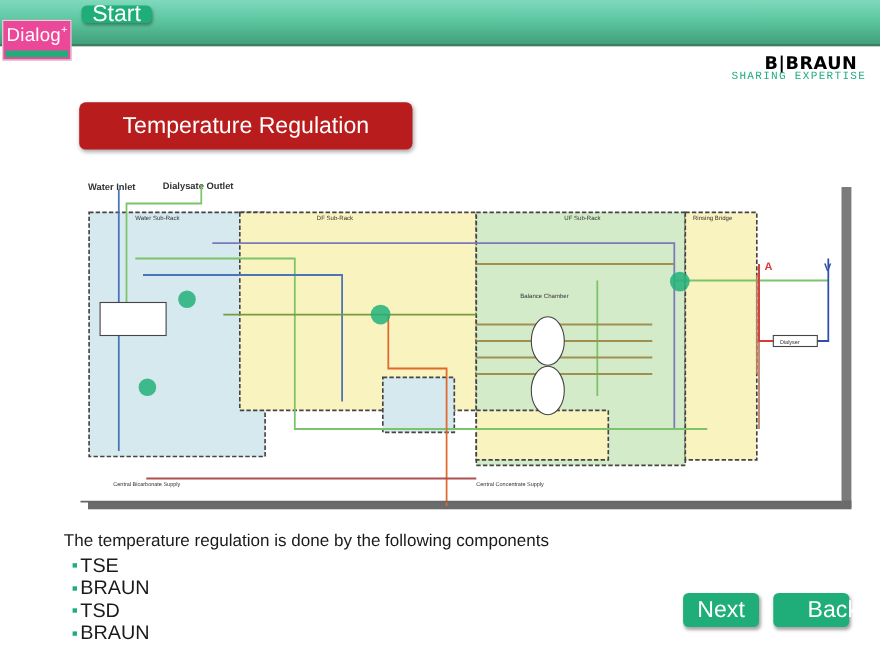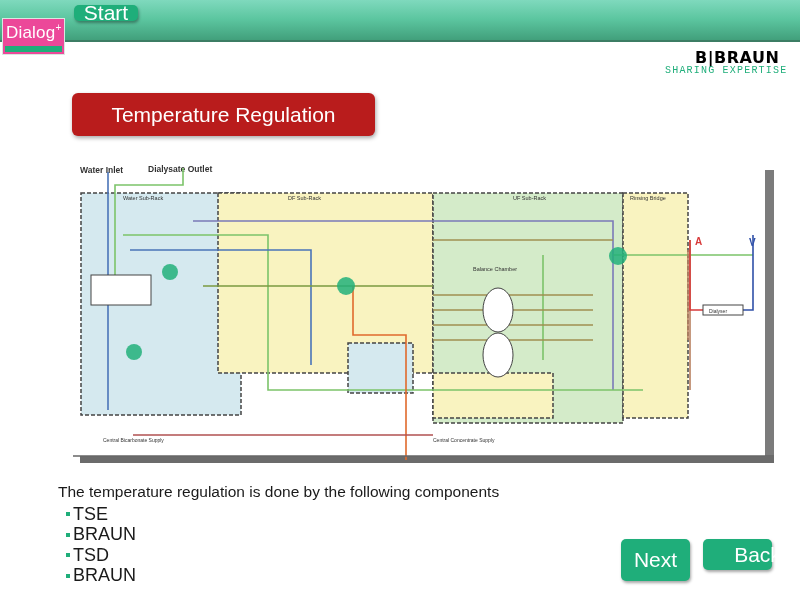--- a/index.html
+++ b/index.html
@@ -19,21 +19,21 @@
   .brand-sub { font-family: Liberation Mono, monospace; color: #1fae7a; font-size: 10px; letter-spacing: 1.2px; margin-left: 10px; margin-top: -2px; }
   .title-btn { position: absolute; left: 72px; top: 93px; width: 303px; height: 43px; background: #b91c1c; border-radius: 6px;
     box-shadow: 1px 2px 4px rgba(0,0,0,0.35); color: #fff; font-size: 21px; display: flex; align-items: center; justify-content: center; }
   .diagram { position: absolute; left: 73px; top: 160px; width: 700px; height: 300px; }
   .diagram-shadow { position: absolute; left: 764px; top: 170px; width: 10px; height: 292px; background: #7b7b7b; }
   .diagram-shadow2 { position: absolute; left: 80px; top: 455px; width: 694px; height: 8px; background: #6b6b6b; }
   .desc { position: absolute; left: 58px; top: 483px; font-size: 15.5px; color: #1a1a1a; }
   .bullets { position: absolute; left: 66px; top: 504px; list-style: none; }
   .bullets li { font-size: 18px; color: #1a1a1a; height: 20.5px; display: flex; align-items: center; }
   .bullets li .dot { width: 4px; height: 4px; background: #1fae7a; margin-right: 3px; display: inline-block; }
-  .btn-next { left: 621px; top: 539px; width: 69px; height: 42px; font-size: 21px; }
+  .btn-next { left: 621px; top: 539px; width: 69px; height: 31px; font-size: 21px; }
   .btn-back { left: 703px; top: 539px; width: 69px; height: 31px; font-size: 21px; padding-left: 40px; }
   svg text { font-family: "Liberation Sans", sans-serif; }
 </style>
 </head>
 <body>
 
 <div class="topbar"></div>
 <div class="topbar-line"></div>
 
 <div class="logo-box">

